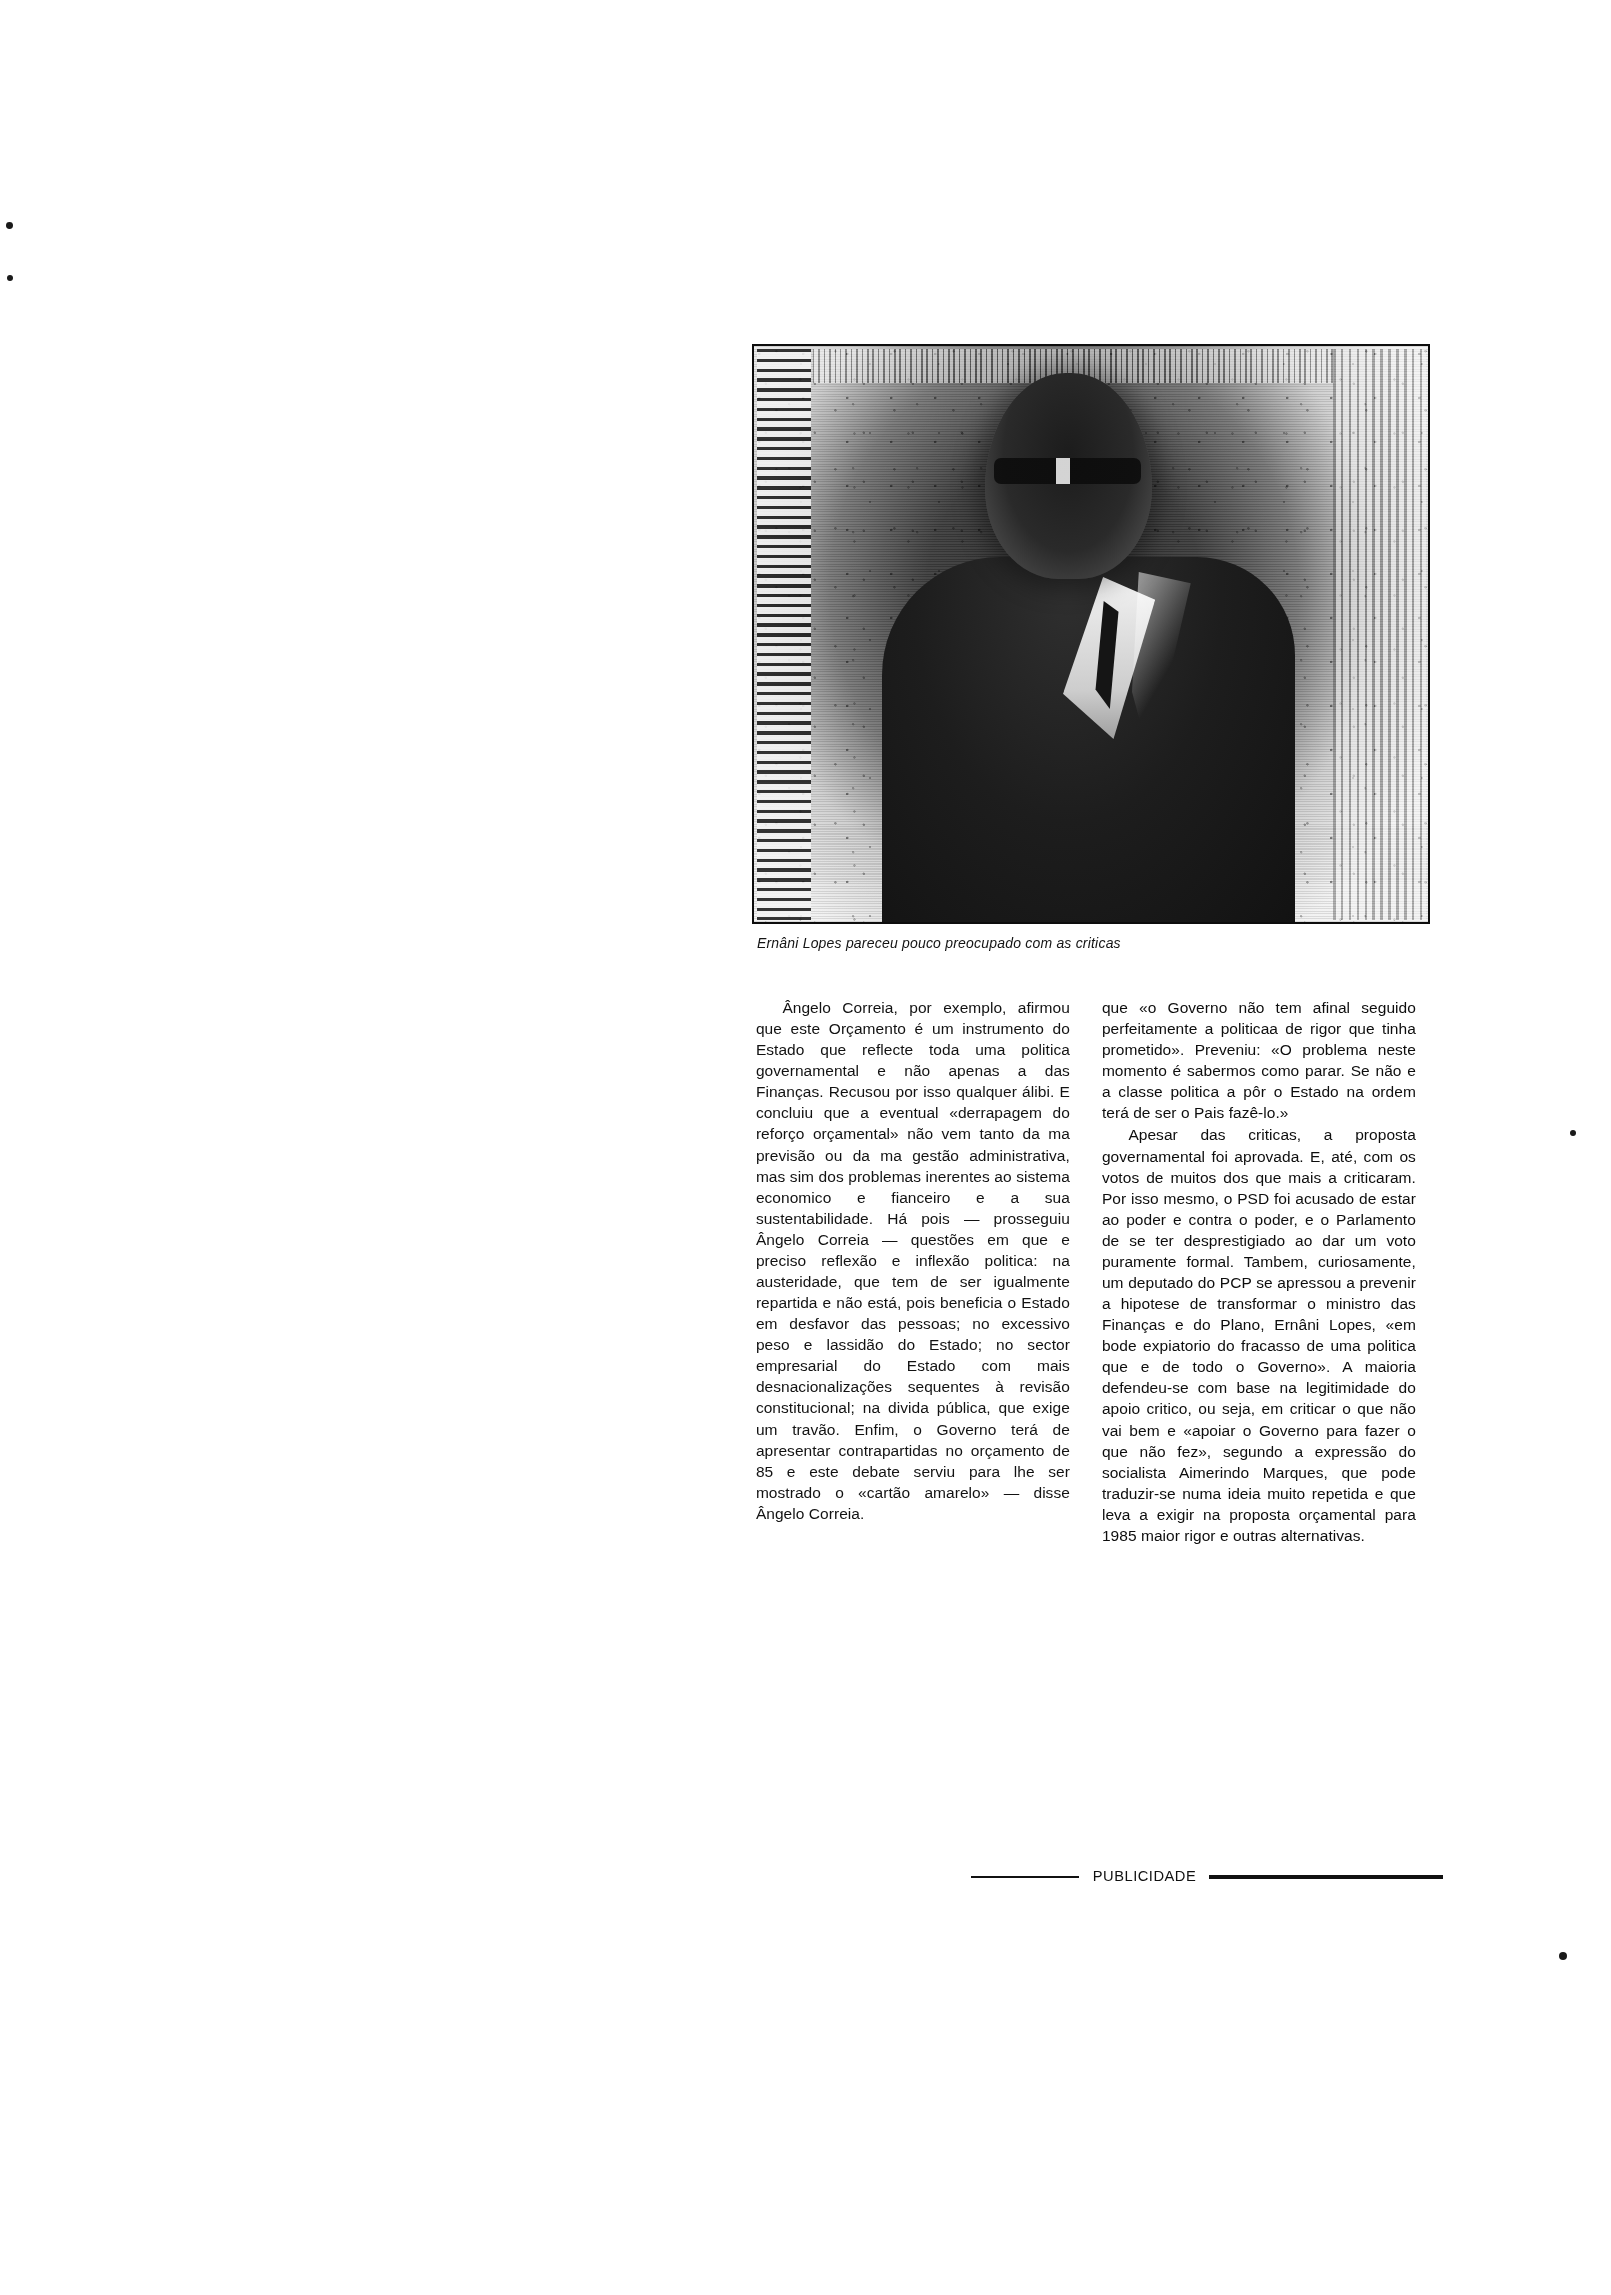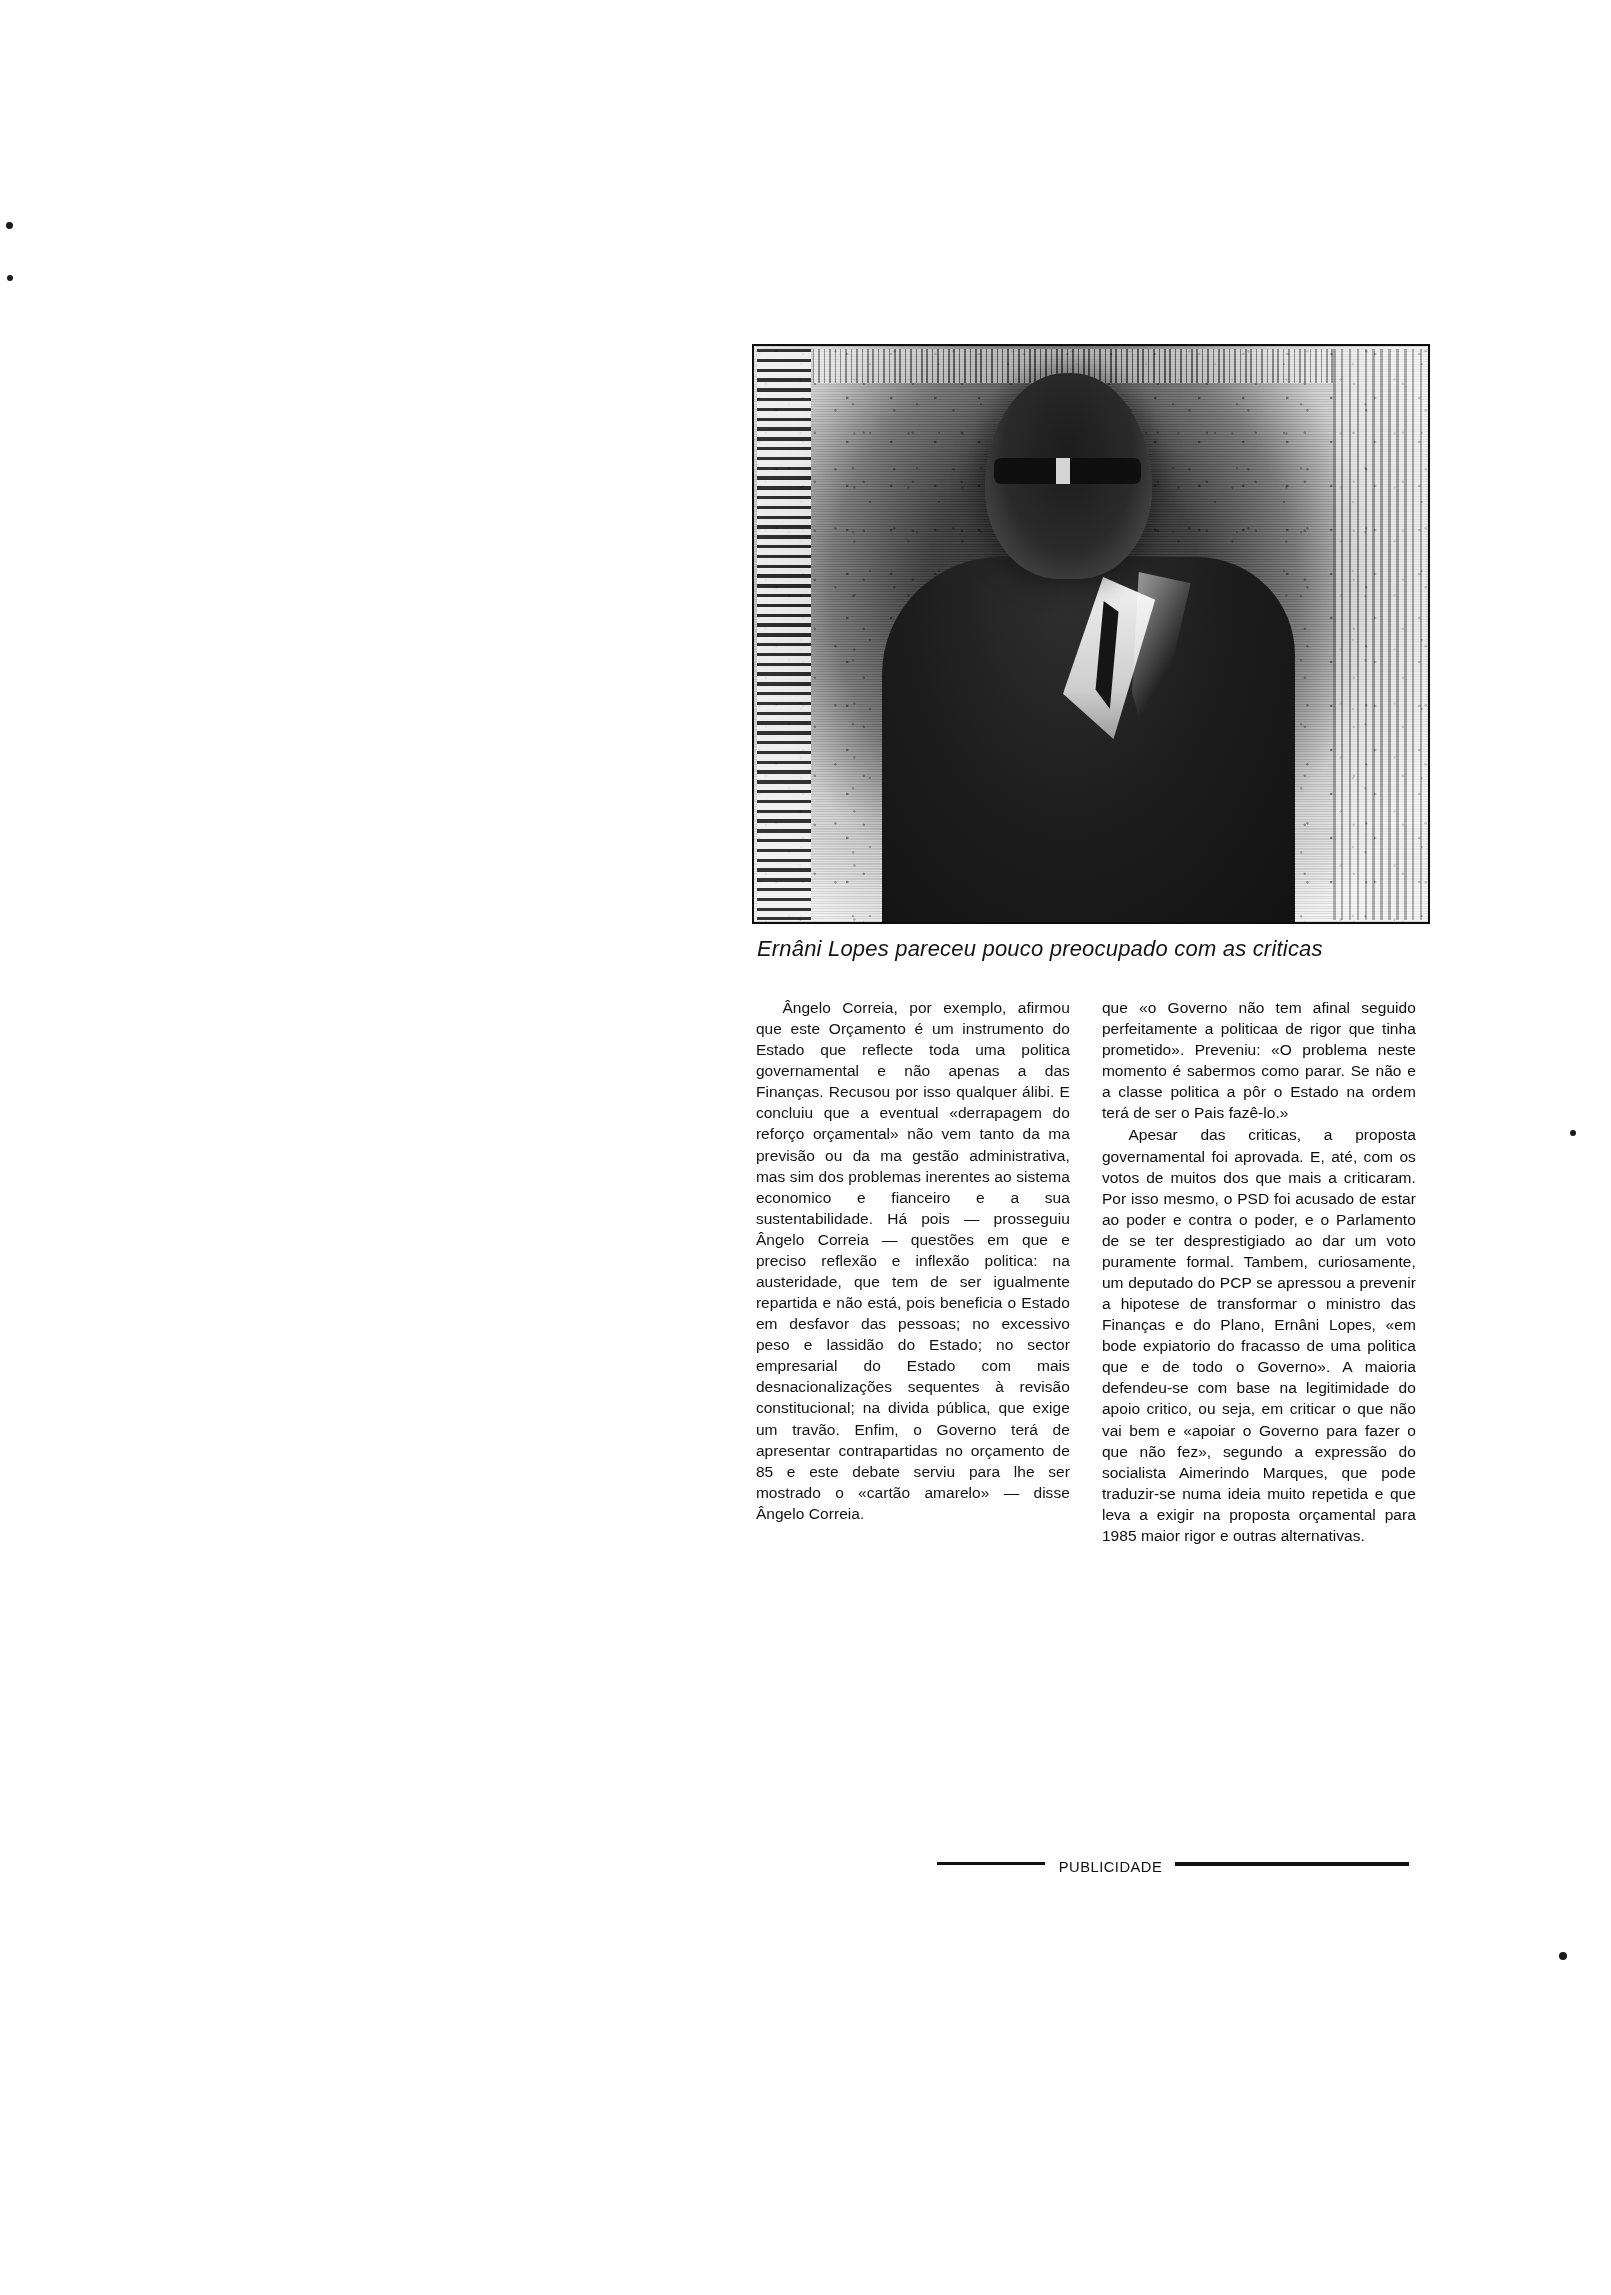--- a/index.html
+++ b/index.html
@@ -155,21 +155,21 @@
     opacity: 0.55;
   }
 
   
   #caption {
     position: absolute;
     left: 4.9px;
     top: 590px;
     width: 653px;
     font-style: italic;
-    font-size: 22px;
+    font-size: 14px;
     line-height: 1.34;
     letter-spacing: 0.2px;
     color: #141414;
   }
 
   
   #article {
     position: absolute;
     left: 3.9px;
     top: 653px;
@@ -192,25 +192,26 @@
     text-indent: 26.5px;
   }
   
   #column-right .col-para {
     color: #0d0d0d;
   }
 
   
   #footer-bar {
     position: absolute;
-    left: 716px;
+    left: 750px;
     top: 1862px;
     width: 693px;
     height: 29.5px;
     display: flex;
+    align-items: center;
   }
   #rule-left {
     width: 108px;
     height: 2.5px;
     background: #111;
     margin-right: 13.8px;
     margin-left: 221px;
   }
   #publicidade-label {
     font-size: 14.7px;

